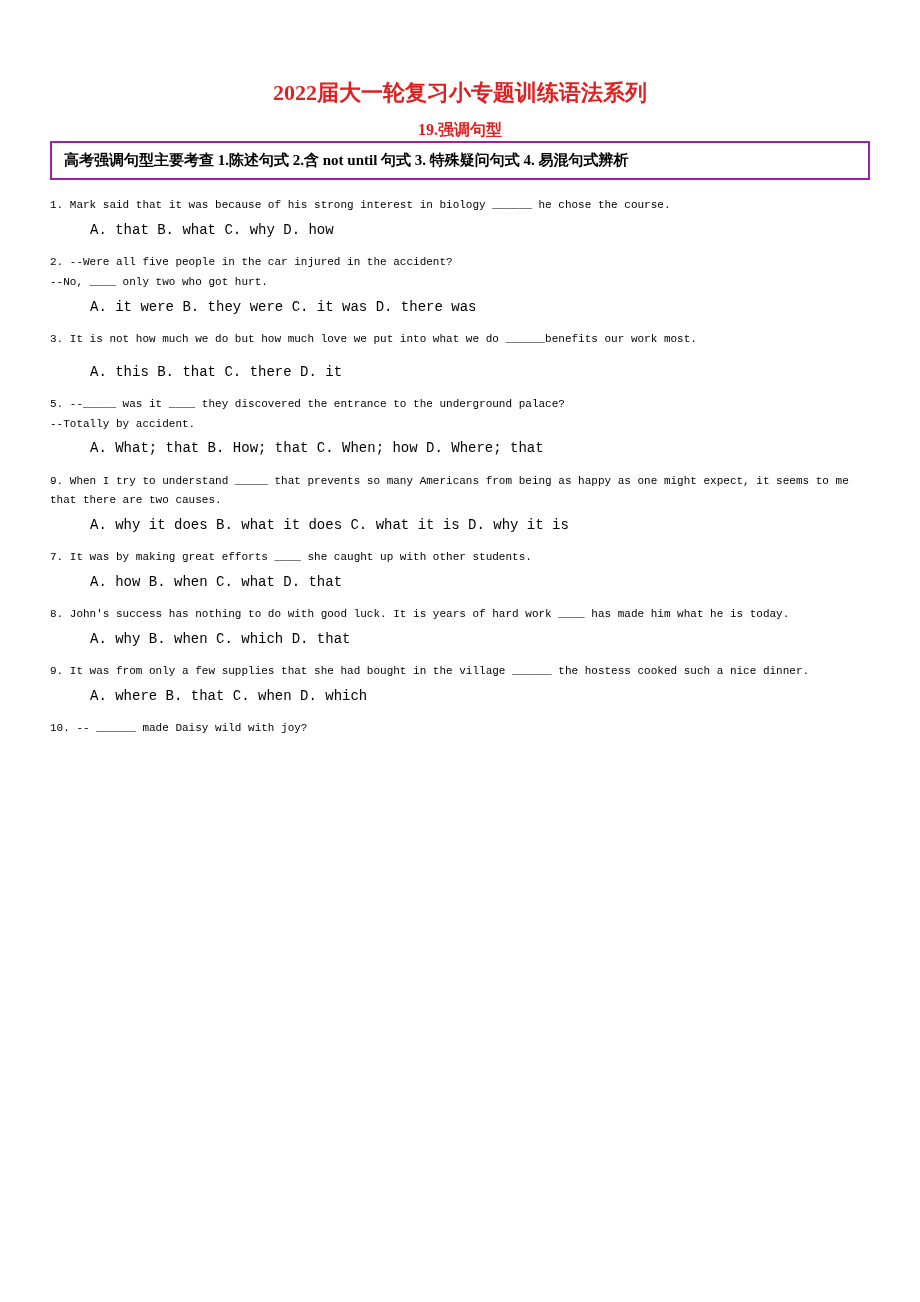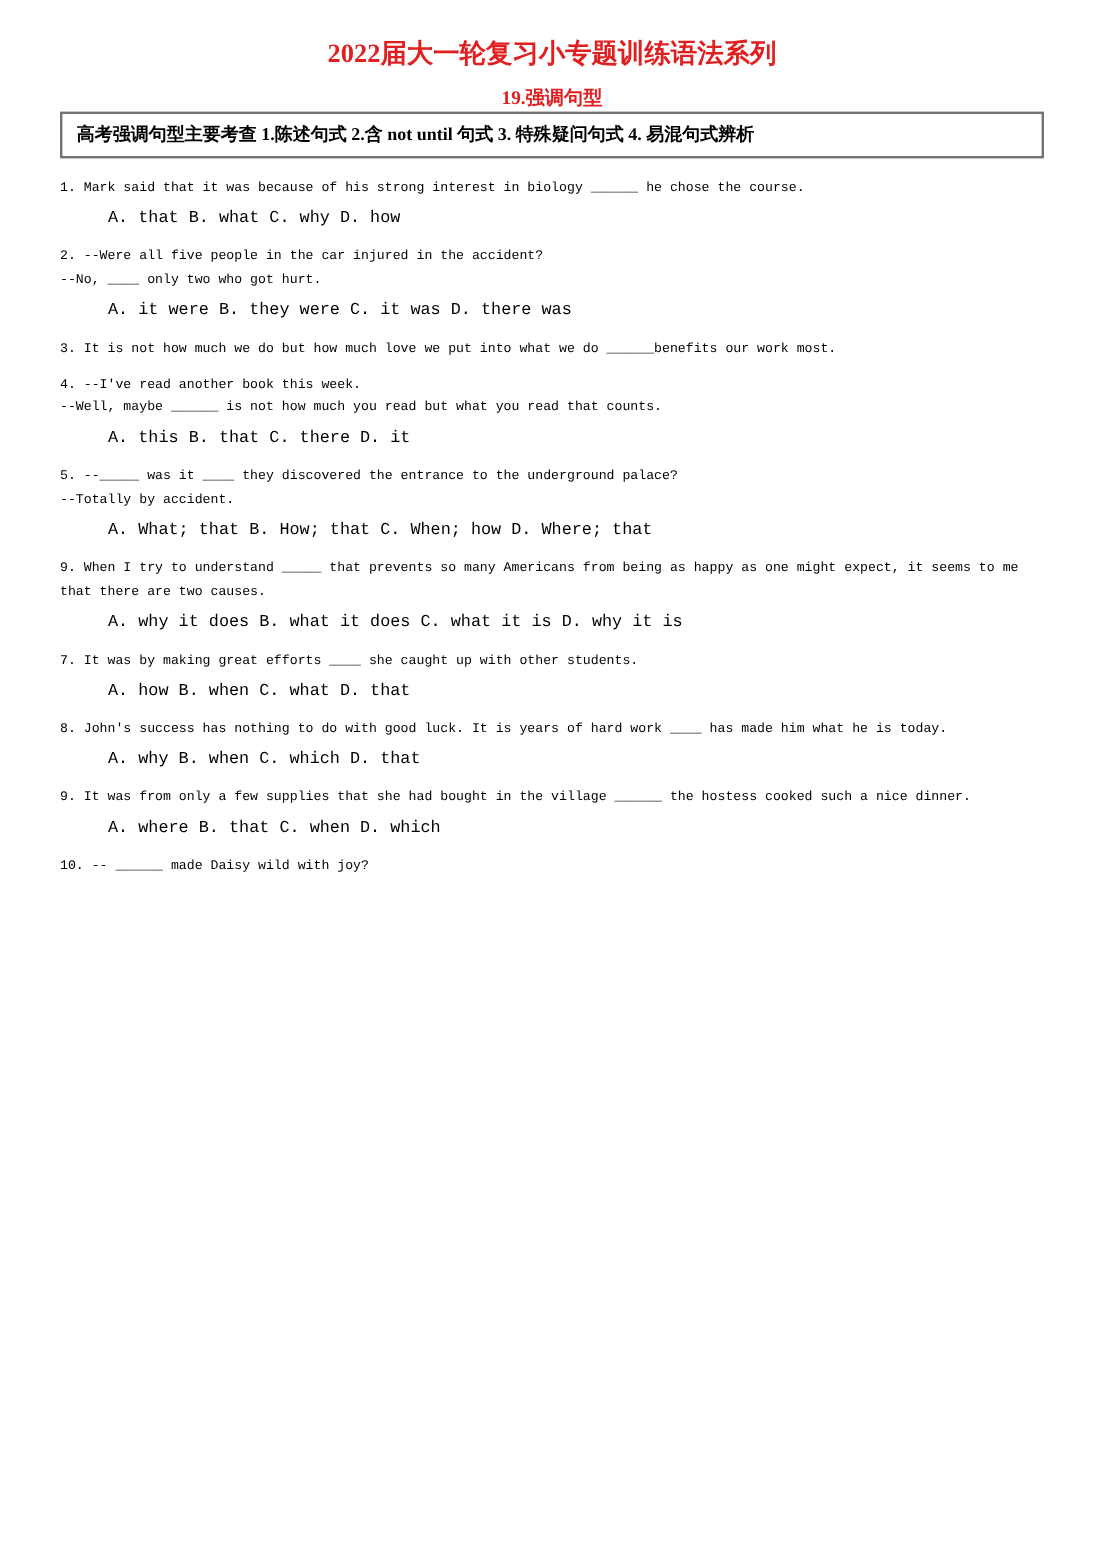--- a/index.html
+++ b/index.html
@@ -12,30 +12,31 @@
       min-height: 1302px;
       padding: 30px 50px;
     }
     .main-title {
       text-align: center;
       font-size: 22px;
       font-weight: bold;
       color: #e02020;
       margin-bottom: 12px;
       font-family: SimSun, "宋体", serif;
+      margin-top: 48px;
     }
     .sub-title {
       text-align: center;
       font-size: 16px;
       color: #e02020;
       margin-bottom: 0;
       font-family: SimSun, "宋体", serif;
     }
     .highlight-box {
-      border: 2px solid #737373;
+      border: 2px solid #a21caf;
       padding: 8px 12px;
       margin-bottom: 16px;
       font-family: SimSun, "宋体", serif;
       font-size: 15px;
       font-weight: bold;
     }
     .question-block {
       margin-bottom: 10px;
       line-height: 1.8;
     }
@@ -66,21 +67,20 @@
       <div class="options-line">A. that                B. what                    C. why                                D. how</div>
     </div>
     <div class="question-block">
       <div class="question-text">2. --Were all five people in the car injured in the accident?<br>--No, ____ only two who got hurt.</div>
       <div class="options-line">A. it were          B. they were   C. it was           D. there was</div>
     </div>
     <div class="question-block">
       <div class="question-text">3. It is not how much we do but how much love we put into what we do ______benefits our work most.</div>
     </div>
     <div class="question-block">
-      <div class="question-text">4. --I've read another book this week.<br>--Well, maybe ______ is not how much you read but what you read that counts.</div>
       <div class="options-line">A. this          B. that           C. there           D. it</div>
     </div>
     <div class="question-block">
       <div class="question-text">5. --_____ was it ____ they discovered the entrance to the underground palace?<br>--Totally by accident.</div>
       <div class="options-line">A. What; that    B. How; that      C. When; how           D. Where; that</div>
     </div>
     <div class="question-block">
       <div class="question-text">9. When I try to understand _____ that prevents so many Americans from being as happy as one might expect, it seems to me that there are two causes.</div>
       <div class="options-line">A. why it does       B. what it does    C. what it is           D. why it is</div>
     </div>

